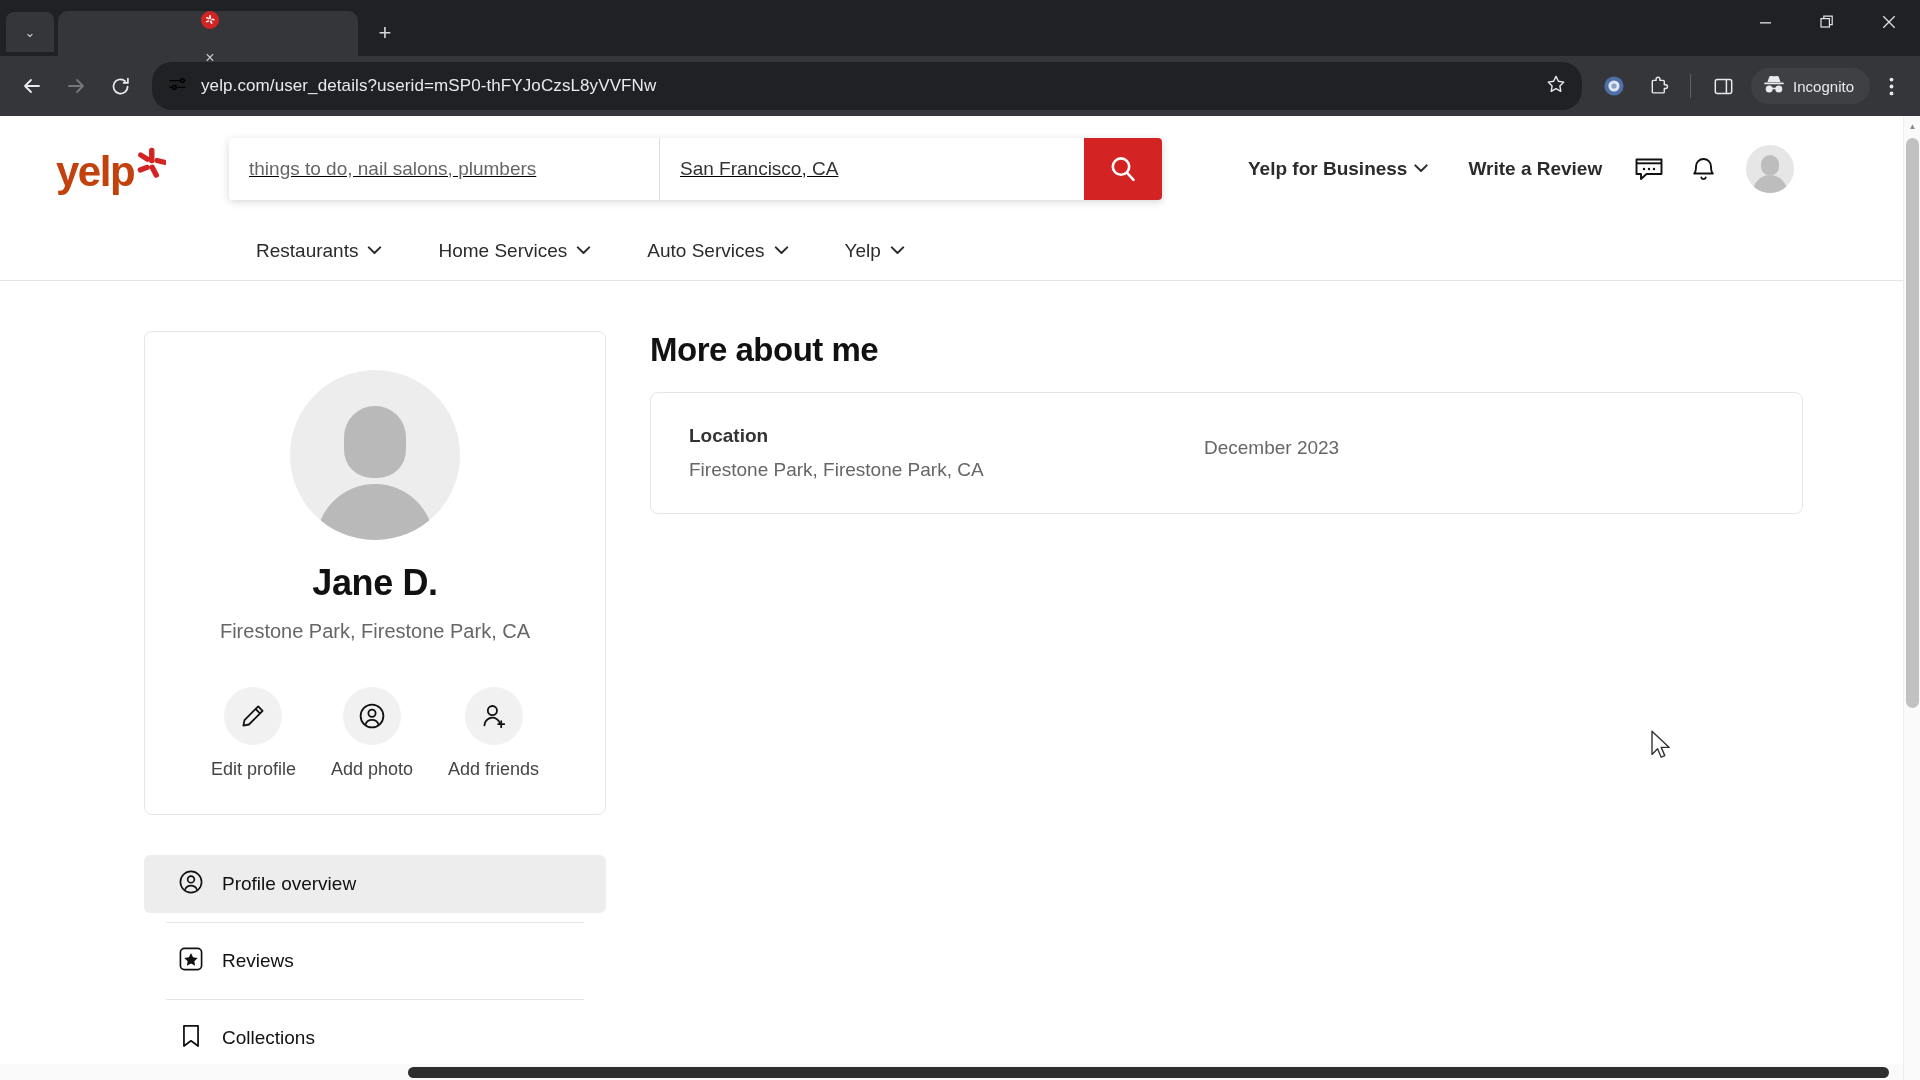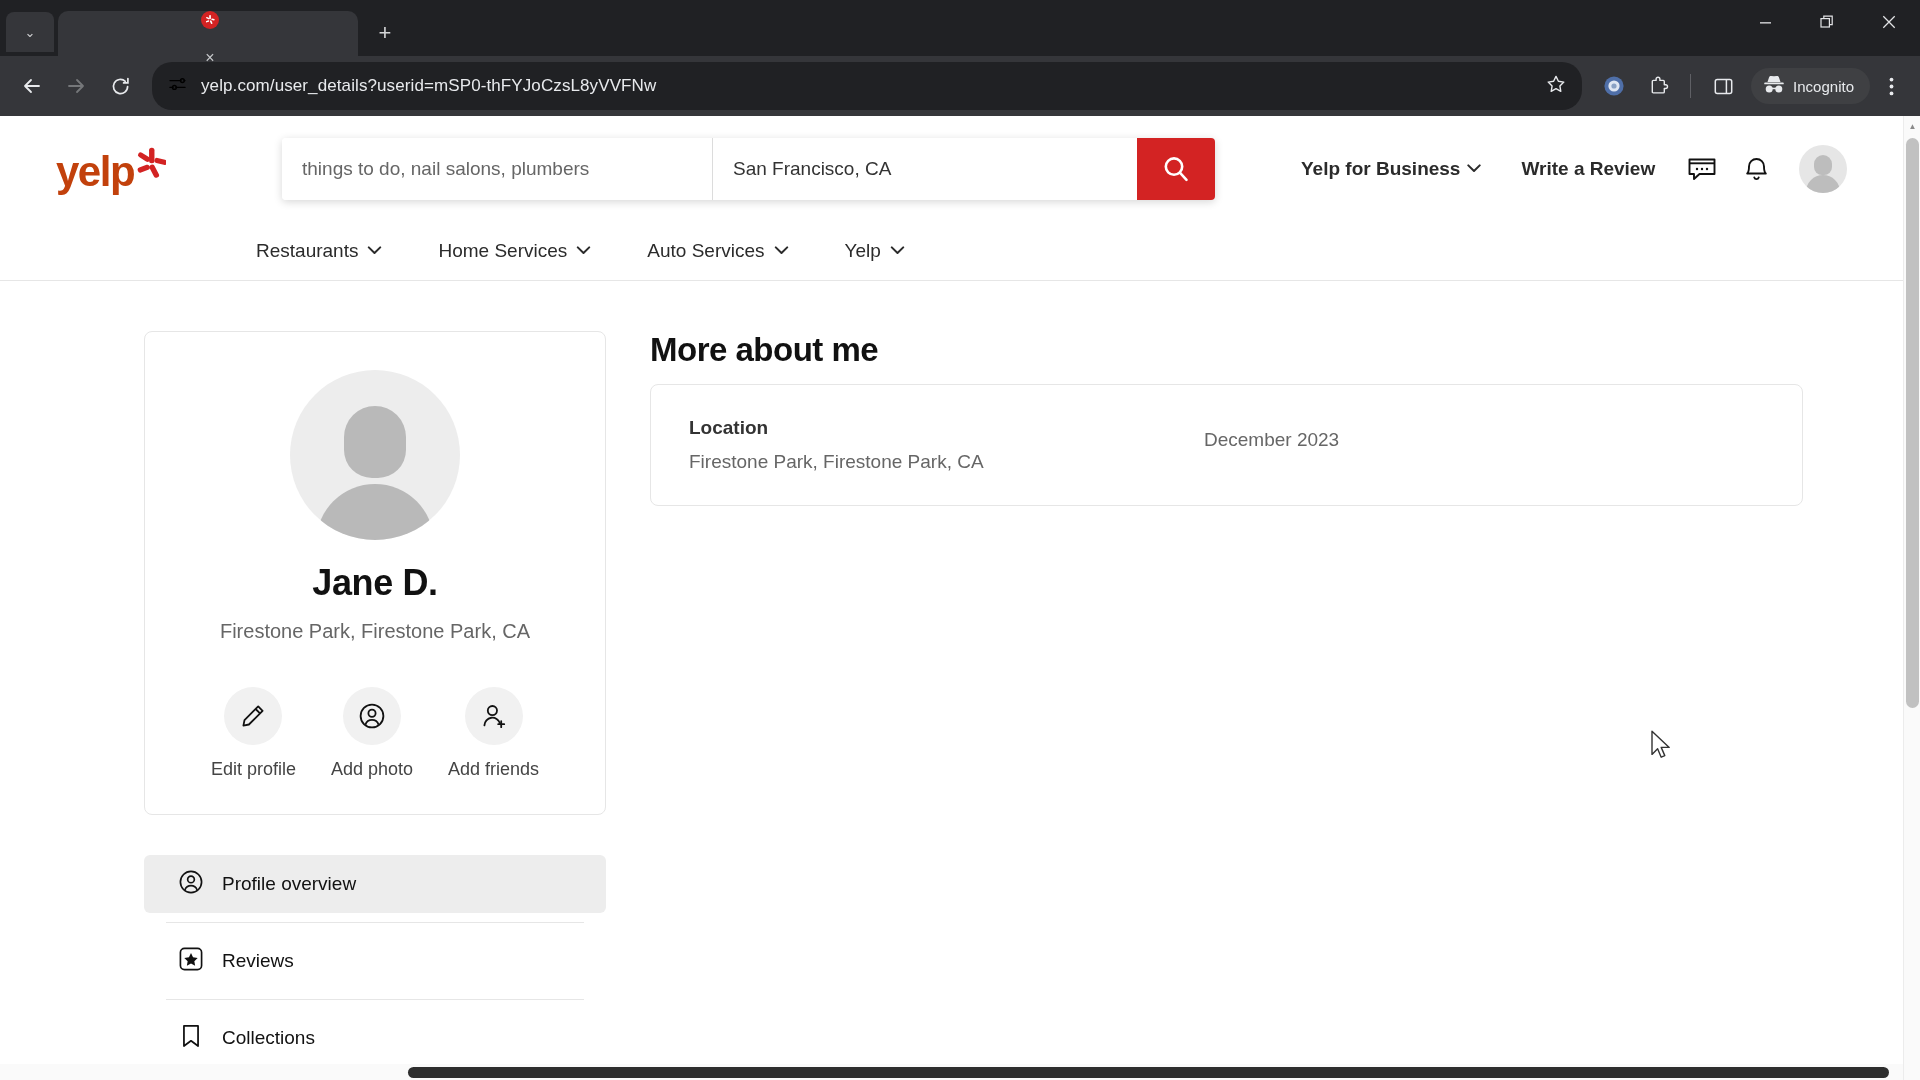--- a/index.html
+++ b/index.html
@@ -78,22 +78,22 @@
 
   
   .viewport { flex: 1; position: relative; background: #fff; overflow: hidden; }
   .page { position: absolute; inset: 0 17px 16px 0; overflow: hidden; }
 
   
   .yelp-header { height: 105px; display: flex; align-items: center; padding: 0 0 0 56px; gap: 0; }
   .logo { width: 110px; display:flex; align-items:flex-end; gap:3px; }
   .logo-text { font-size: 42px; font-weight: 800; color: #c2410c; letter-spacing: -1.5px; line-height: .9; }
 
-  .searchbar { display: flex; height: 62px; margin-left: 116px;
-    box-shadow: 0 2px 8px rgba(0,0,0,.16); border-radius: 4px; }
+  .searchbar { display: flex; height: 62px; margin-left: 63px;
+    box-shadow: 0 2px 8px rgba(0,0,0,.16); border-radius: 4px; text-decoration: underline; }
   .si { border: none; outline: none; height: 62px; font-size: 19px; color: #333;
         font-family: "Liberation Sans", sans-serif; background: #fff; padding: 0 20px; }
   .si::placeholder { color: #666; }
   .si.find { width: 430px; border-radius: 4px 0 0 4px; }
   .si.near { width: 425px; border-left: 1px solid #dcdcdc; }
   .search-btn { width: 78px; background: #d32323; border: none; border-radius: 0 4px 4px 0;
     display:flex; align-items:center; justify-content:center; cursor:pointer; }
 
   .hdr-right { display: flex; align-items: center; gap: 0; margin-left: 66px; }
   .hdr-link { color: #2b2b2b; font-size: 19px; font-weight: 700; display:flex; align-items:center; gap:7px;
@@ -131,21 +131,21 @@
   .action-label { font-size: 18px; color: #444; white-space: nowrap; }
 
   .sidenav { margin-top: 40px; }
   .sidenav-item { display:flex; align-items:center; gap: 18px; height: 58px; padding: 0 34px;
     border-radius: 6px; color: #111; font-size: 19px; }
   .sidenav-item.active { background: #ededed; }
   .sidenav-sep { height:1px; background:#e6e6e6; margin: 9px 22px; }
 
   .right-col { margin-left: 44px; flex: 1; padding-right: 100px; }
   .sec-title { font-size: 33px; font-weight: 800; color: #111; letter-spacing: -.5px; }
-  .info-card { border: 1px solid #e6e6e6; border-radius: 8px; margin-top: 15px;
+  .info-card { border: 1px solid #e6e6e6; border-radius: 8px; margin-top: 23px;
     display: flex; padding: 32px 38px; }
   .info-col { flex: 1; }
   .info-col.second { flex: 0 0 560px; }
   .info-label { font-size: 19px; font-weight: 700; color: #333; }
   .info-value { font-size: 19px; color: #666; margin-top: 12px; }
 
   
   .vscroll { position: absolute; right: 0; top: 0; bottom: 0; width: 17px; background: #fafafa;
     border-left: 1px solid #ececec; }
   .vthumb { position: absolute; left: 2px; width: 13px; background: #c1c1c1; border-radius: 7px; }

